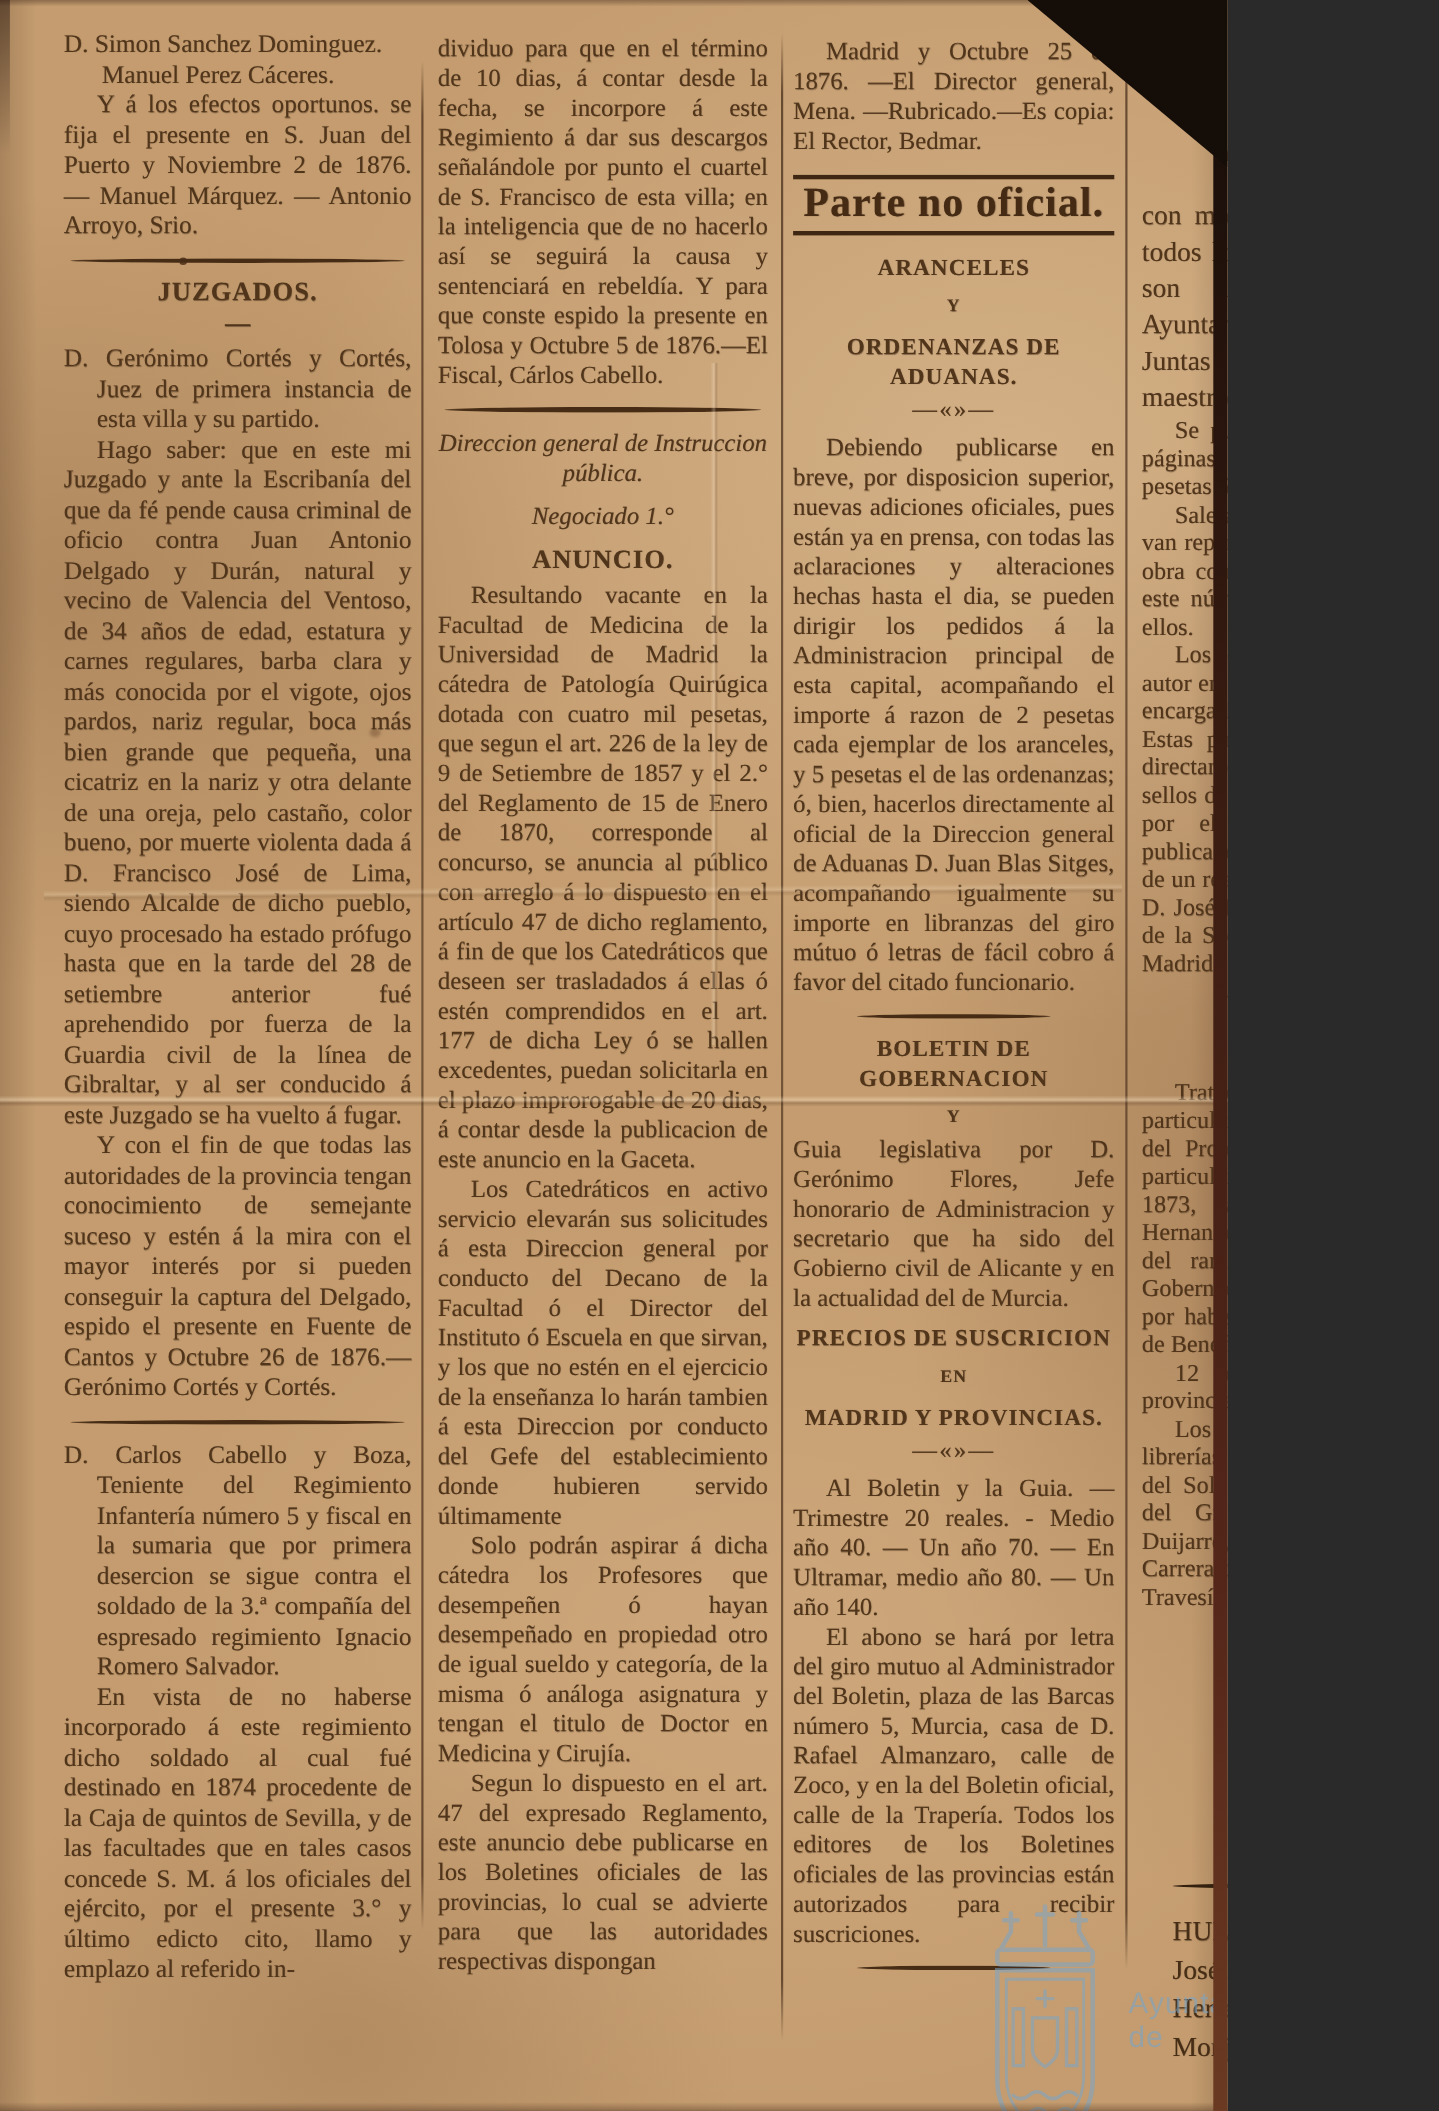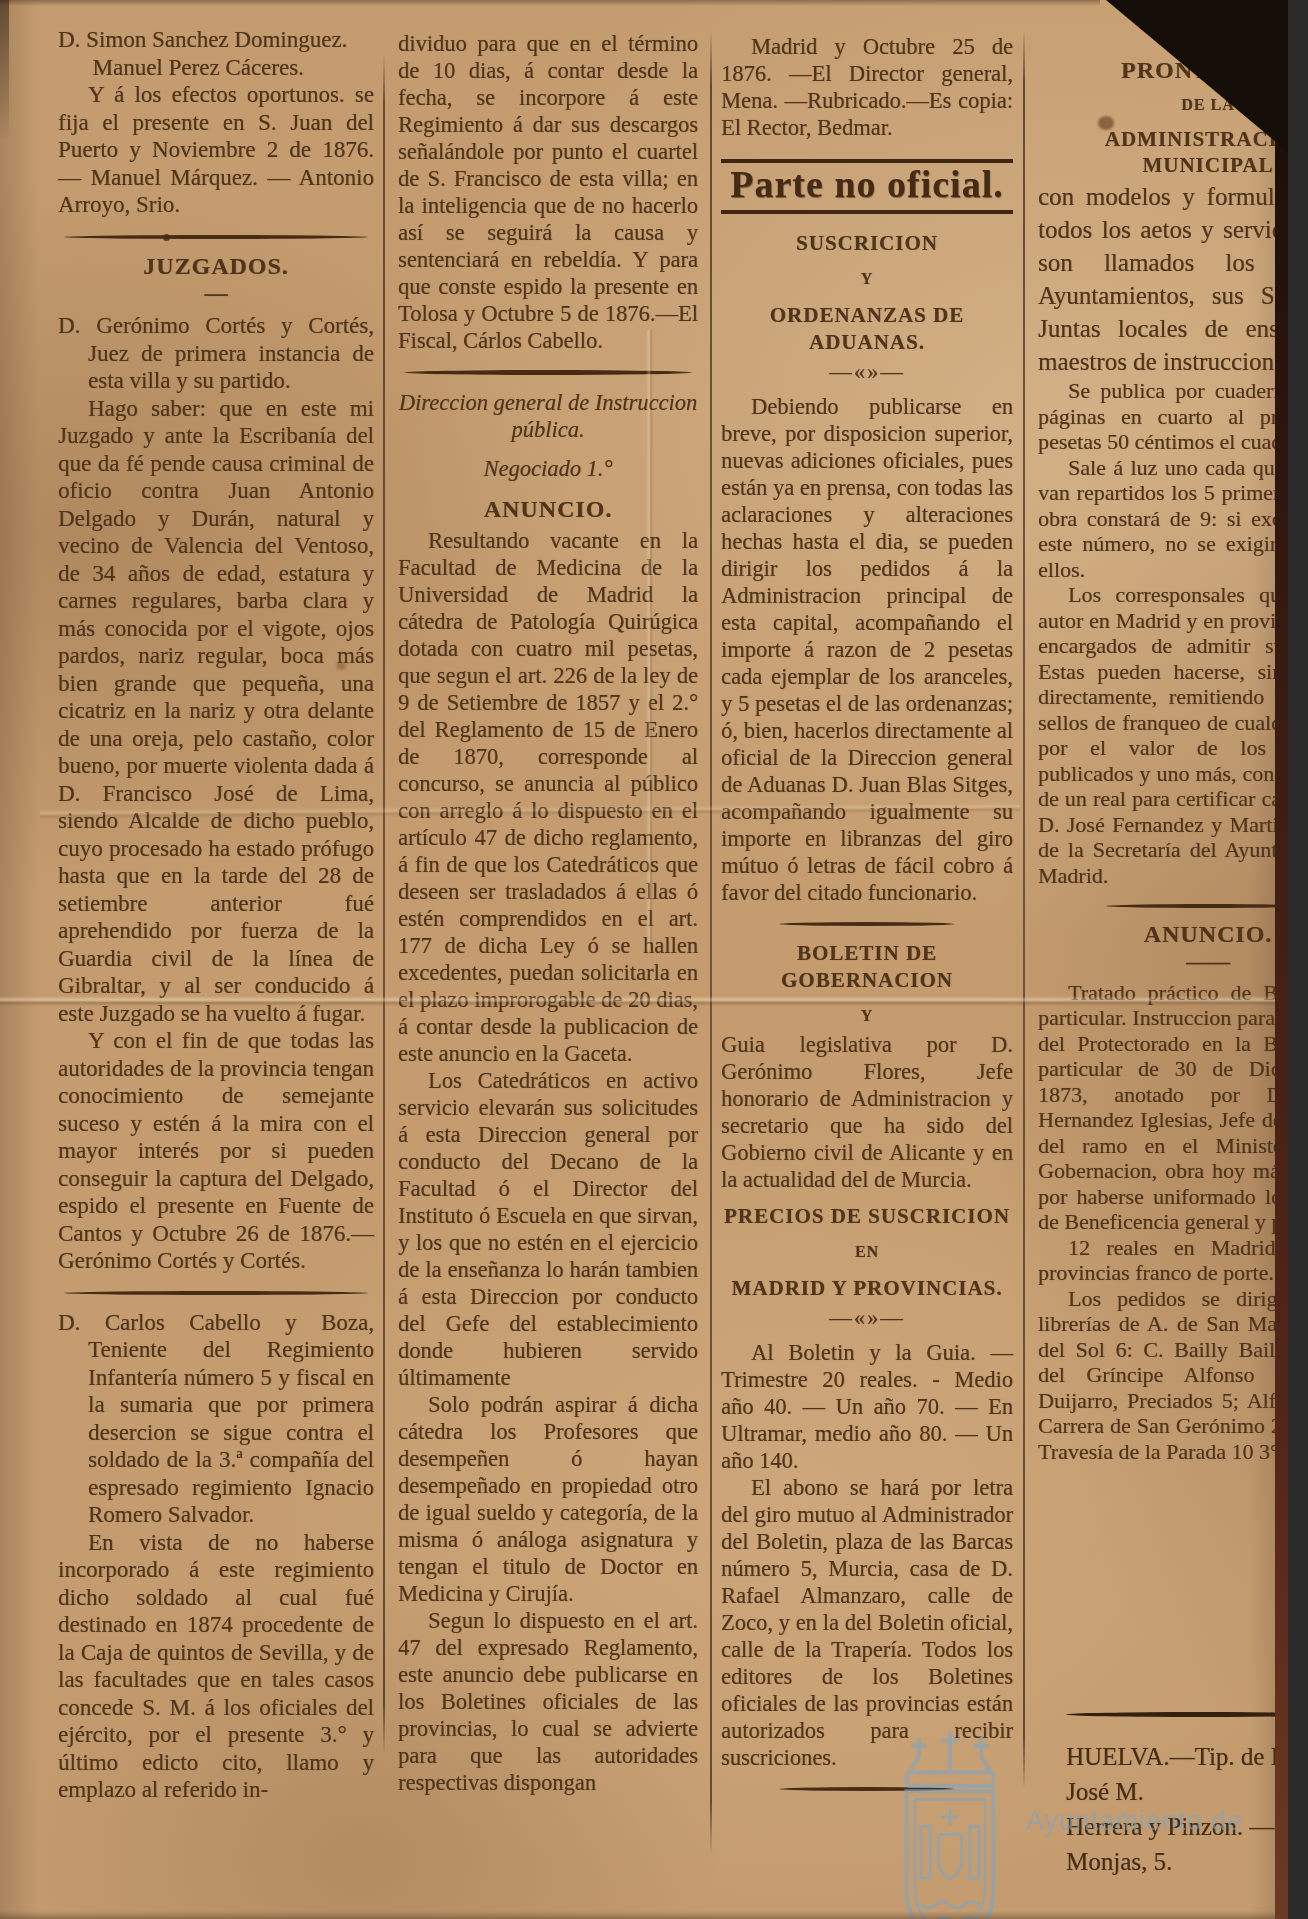--- a/index.html
+++ b/index.html
@@ -1,16 +1,16 @@
 <!DOCTYPE html>
 <html><head>
 <meta charset="utf-8">
 <style>
   html,body{margin:0;padding:0;background:#2a2a2a;}
-  #page{position:relative;width:1288px;height:1919px;overflow:hidden;
+  #page{position:relative;width:1116px;height:1919px;overflow:hidden;
     background-color:#c49c6f;
     background-image:
       radial-gradient(ellipse 700px 520px at 6% 28%, rgba(94,60,32,0.20), transparent 70%),
       radial-gradient(ellipse 900px 720px at 82% 22%, rgba(255,233,200,0.26), transparent 72%),
       radial-gradient(ellipse 820px 600px at 62% 78%, rgba(255,228,190,0.16), transparent 70%),
       radial-gradient(ellipse 520px 420px at 28% 97%, rgba(90,55,30,0.16), transparent 70%),
       radial-gradient(ellipse 400px 900px at 100% 55%, rgba(80,45,25,0.18), transparent 75%),
       linear-gradient(90deg, rgba(70,45,25,0.22) 0%, transparent 3%, transparent 97%, rgba(60,35,20,0.22) 100%);
     font-family:"Liberation Serif","DejaVu Serif",serif;color:#50351b;}
   .col{position:absolute;z-index:10;text-align:justify;
@@ -100,21 +100,21 @@
       <div class="italic-center">Negociado 1.°</div>
       <div class="heading">ANUNCIO.</div>
       <div class="para">Resultando vacante en la Facultad de Medicina de la Universidad de Madrid la cátedra de Patología Quirúgica dotada con cuatro mil pesetas, que segun el art. 226 de la ley de 9 de Setiembre de 1857 y el 2.° del Reglamento de 15 de Enero de 1870, corresponde al concurso, se anuncia al público con arreglo á lo dispuesto en el artículo 47 de dicho reglamento, á fin de que los Catedráticos que deseen ser trasladados á ellas ó estén comprendidos en el art. 177 de dicha Ley ó se hallen excedentes, puedan solicitarla en el plazo improrogable de 20 dias, á contar desde la publicacion de este anuncio en la Gaceta.</div>
       <div class="para">Los Catedráticos en activo servicio elevarán sus solicitudes á esta Direccion general por conducto del Decano de la Facultad ó el Director del Instituto ó Escuela en que sirvan, y los que no estén en el ejercicio de la enseñanza lo harán tambien á esta Direccion por conducto del Gefe del establecimiento donde hubieren servido últimamente</div>
       <div class="para">Solo podrán aspirar á dicha cátedra los Profesores que desempeñen ó hayan desempeñado en propiedad otro de igual sueldo y categoría, de la misma ó análoga asignatura y tengan el titulo de Doctor en Medicina y Cirujía.</div>
       <div class="para">Segun lo dispuesto en el art. 47 del expresado Reglamento, este anuncio debe publicarse en los Boletines oficiales de las provincias, lo cual se advierte para que las autoridades respectivas dispongan</div>
     </div>
   <div class="col" id="col3">
       <div class="para">Madrid y Octubre 25 de 1876. —El Director general, Mena. —Rubricado.—Es copia: El Rector, Bedmar.</div>
       <div class="display-title">Parte no oficial.</div>
-      <div class="heading sm">SUSCRICION</div>
+      <div class="heading sm">ARANCELES</div>
       <div class="heading xs">Y</div>
       <div class="heading sm">ORDENANZAS DE ADUANAS.</div>
       <div class="ornament">—«»—</div>
       <div class="para">Debiendo publicarse en breve, por disposicion superior, nuevas adiciones oficiales, pues están ya en prensa, con todas las aclaraciones y alteraciones hechas hasta el dia, se pueden dirigir los pedidos á la Administracion principal de esta capital, acompañando el importe á razon de 2 pesetas cada ejemplar de los aranceles, y 5 pesetas el de las ordenanzas; ó, bien, hacerlos directamente al oficial de la Direccion general de Aduanas D. Juan Blas Sitges, acompañando igualmente su importe en libranzas del giro mútuo ó letras de fácil cobro á favor del citado funcionario.</div>
       <div class="rule short"></div>
       <div class="heading sm">BOLETIN DE GOBERNACION</div>
       <div class="heading xs">Y</div>
       <div class="para flush">Guia legislativa por D. Gerónimo Flores, Jefe honorario de Administracion y secretario que ha sido del Gobierno civil de Alicante y en la actualidad del de Murcia.</div>
       <div class="heading sm">PRECIOS DE SUSCRICION</div>
       <div class="heading xs">EN</div>

